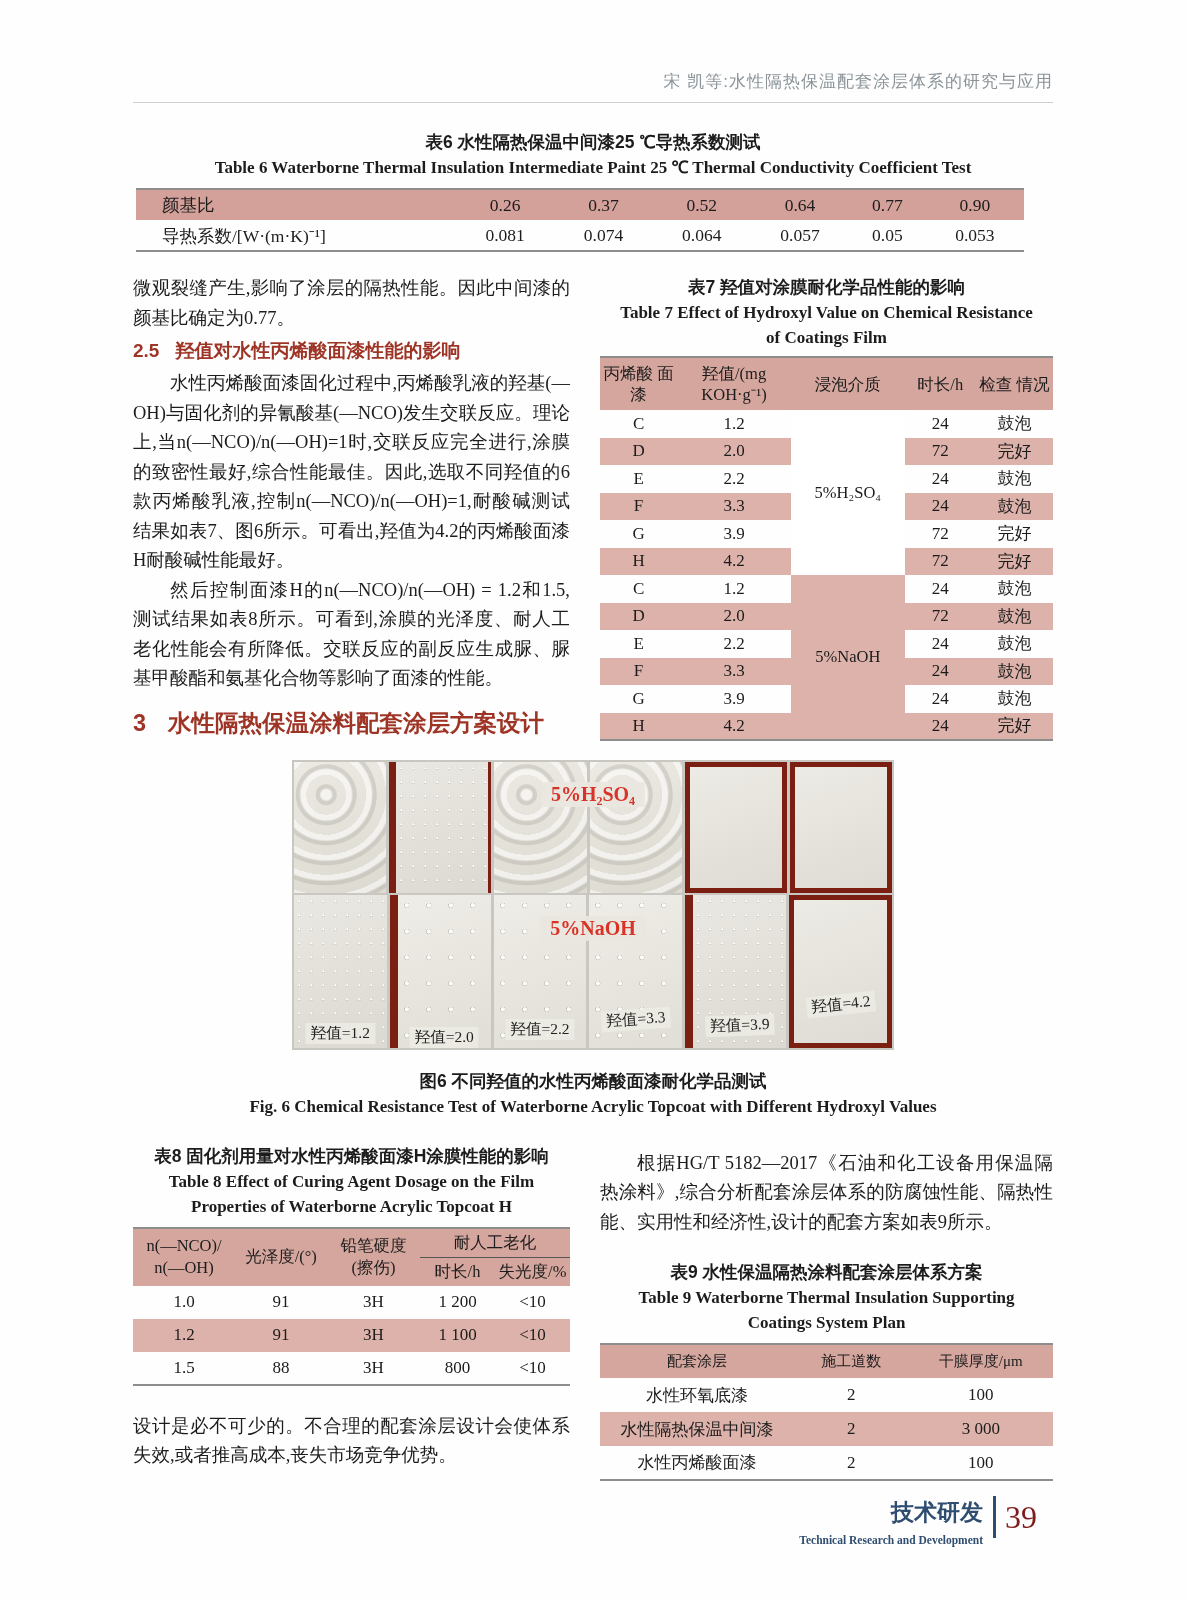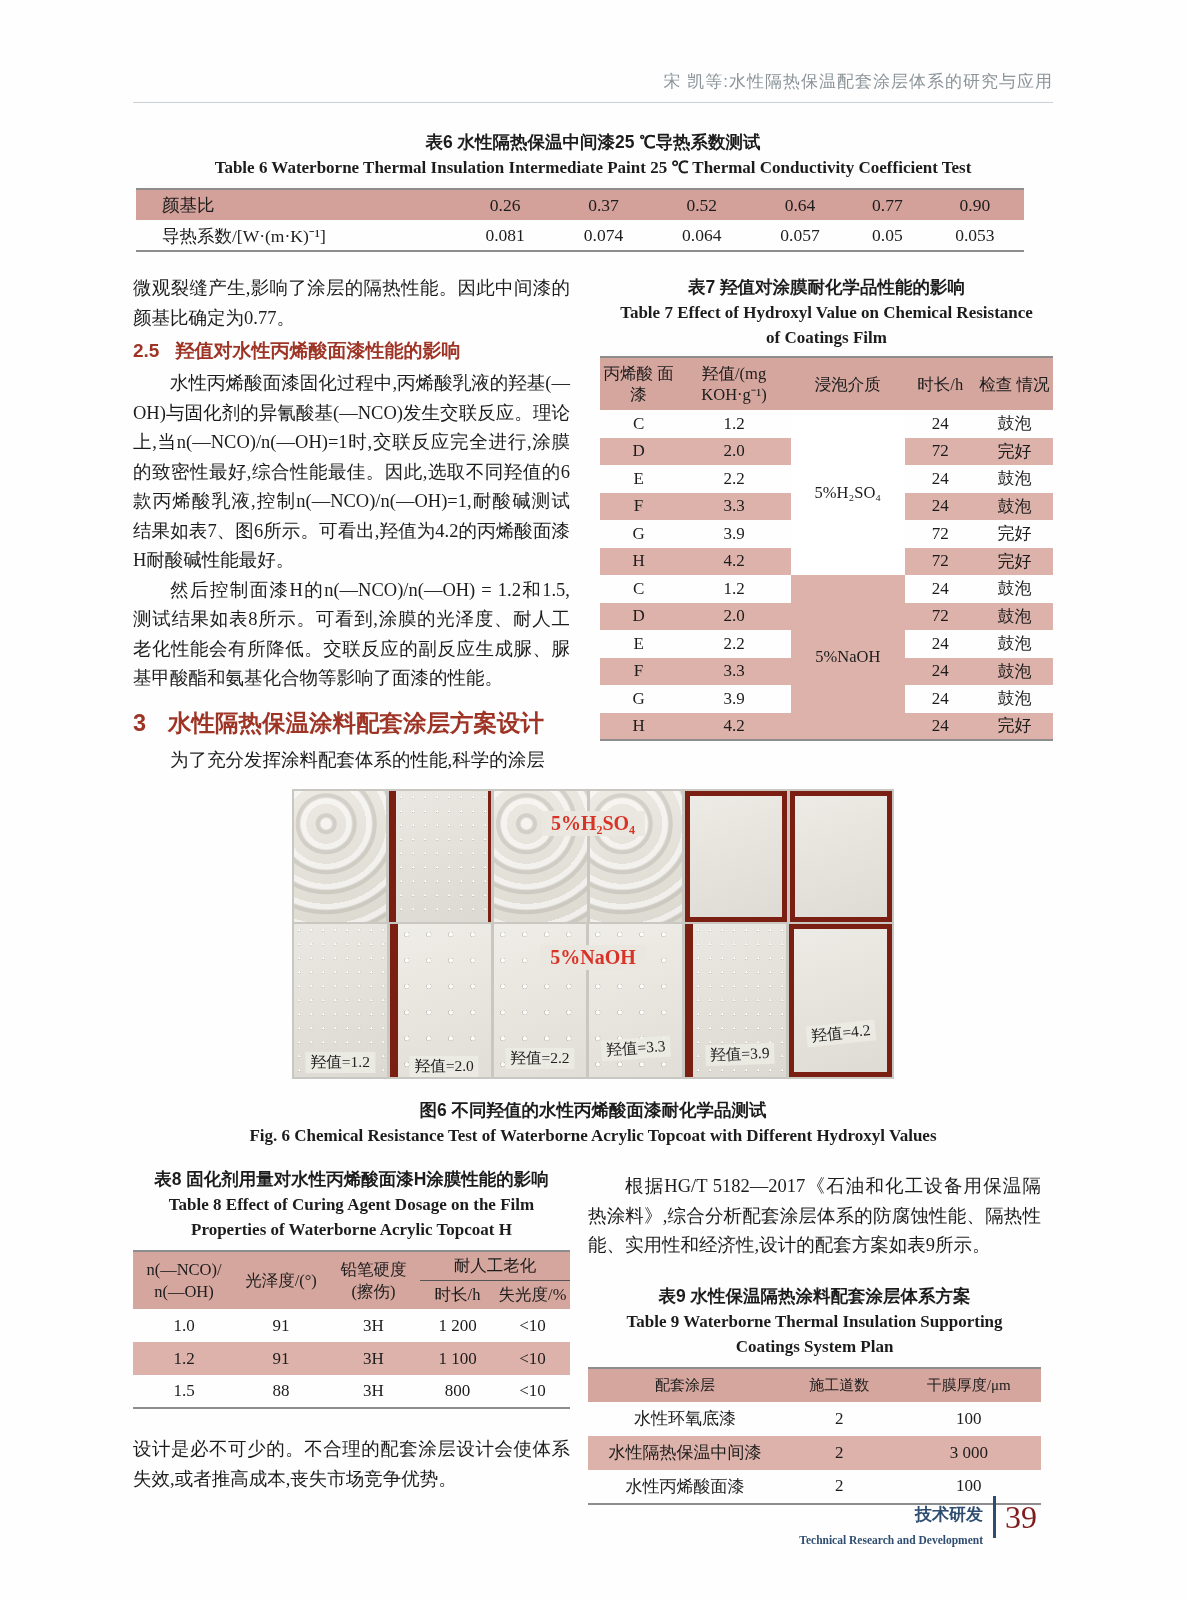--- a/index.html
+++ b/index.html
@@ -78,21 +78,21 @@
                background: rgba(233,231,223,.95); color: #d93226; font-size: 20px; font-weight: bold;
                padding: 1px 10px; white-space: nowrap; }
   .chip-acid { top: 22px; }
   .chip-alk { top: 156px; }
   .oh-chip { position: absolute; z-index: 2; left: 50%; transform: translateX(-50%);
              background: rgba(236,234,228,.88); color: #222; font-size: 15.5px; padding: 0 5px;
              white-space: nowrap; }
   .fig-cap { margin-top: 18px; }
 
   
-  .cols-bottom { display: flex; gap: 18px; margin-top: 18px; }
+  .cols-bottom { display: flex; gap: 30px; margin-top: 24px; }
 
   
   .t8 { width: 100%; margin-top: 8px; border-top: 2px solid #8d8d8d; border-bottom: 2px solid #8d8d8d; }
   .t8 th { background: #d5a69e; font-size: 16.5px; line-height: 22px; text-align: center; padding: 3px 2px; }
   .t8 th.group { border-bottom: 1px solid #555; }
   .t8 td { font-size: 17px; height: 33px; text-align: center; }
   .t8 tr.pink td { background: #ddb2aa; }
   .t8 .c1 { width: 102px; } .t8 .c2 { width: 92px; } .t8 .c3 { width: 93px; }
   .t8 .c4 { width: 75px; } .t8 .c5 { width: 75px; }
   .p-after-t8 { margin-top: 26px; }
@@ -102,21 +102,21 @@
   .t9 { width: 100%; margin-top: 8px; border-top: 2px solid #8d8d8d; border-bottom: 2px solid #8d8d8d; }
   .t9 th { background: #d5a69e; font-size: 15px; height: 34px; text-align: center; }
   .t9 td { font-size: 17px; height: 34px; text-align: center; }
   .t9 tr.pink td { background: #ddb2aa; }
   .t9 .c1 { width: 195px; } .t9 .c2 { width: 115px; } .t9 .c3 { width: 145px; }
   .p-right-first { margin-top: 6px; }
 
   
   .footer { position: absolute; right: 150px; bottom: 52px; display: flex; align-items: center; }
   .footer-txt { text-align: right; color: #2e4d70; }
-  .footer-zh { font-family: Liberation Sans, sans-serif; font-weight: bold; font-size: 17px; line-height: 23px; margin-top: 17px; }
+  .footer-zh { font-family: Liberation Mono, monospace; font-weight: bold; font-size: 23px; line-height: 23px; margin-top: 17px; }
   .footer-en { font-size: 11.5px; font-weight: bold; line-height: 15px; margin-top: 7px; }
   .footer-bar { width: 3px; height: 42px; background: #2e4d70; margin: 0 9px 0 10px; }
   .footer-page { color: #7f1d1d; font-size: 32px; }
 </style>
 </head>
 <body>
 
 <div class="page">
 
   <div class="running-head">宋    凯等:水性隔热保温配套涂层体系的研究与应用</div>
@@ -152,21 +152,20 @@
     <div class="col-l">
       <p class="para">微观裂缝产生,影响了涂层的隔热性能。因此中间漆的颜基比确定为0.77。</p>
       <div class="h-sub">
         <span class="num">2.5</span><span>羟值对水性丙烯酸面漆性能的影响</span>
       </div>
       <p class="para indent">水性丙烯酸面漆固化过程中,丙烯酸乳液的羟基(—OH)与固化剂的异氰酸基(—NCO)发生交联反应。理论上,当n(—NCO)/n(—OH)=1时,交联反应完全进行,涂膜的致密性最好,综合性能最佳。因此,选取不同羟值的6款丙烯酸乳液,控制n(—NCO)/n(—OH)=1,耐酸碱测试结果如表7、图6所示。可看出,羟值为4.2的丙烯酸面漆H耐酸碱性能最好。</p>
       <p class="para indent">然后控制面漆H的n(—NCO)/n(—OH) = 1.2和1.5,测试结果如表8所示。可看到,涂膜的光泽度、耐人工老化性能会有所降低。交联反应的副反应生成脲、脲基甲酸酯和氨基化合物等影响了面漆的性能。</p>
       <div class="h-main">
         <span class="num">3</span><span>水性隔热保温涂料配套涂层方案设计</span>
       </div>
-      <p class="para indent">为了充分发挥涂料配套体系的性能,科学的涂层</p>
     </div>
 
     <div class="col-r">
       <div class="cap-zh">表7   羟值对涂膜耐化学品性能的影响</div>
       <div class="cap-en">Table 7   Effect of Hydroxyl Value on Chemical Resistance</div>
       <div class="cap-en">of Coatings Film</div>
       <table class="t7">
         <tbody>
             <tr>
           <th class="c-paint">丙烯酸 面漆</th>

